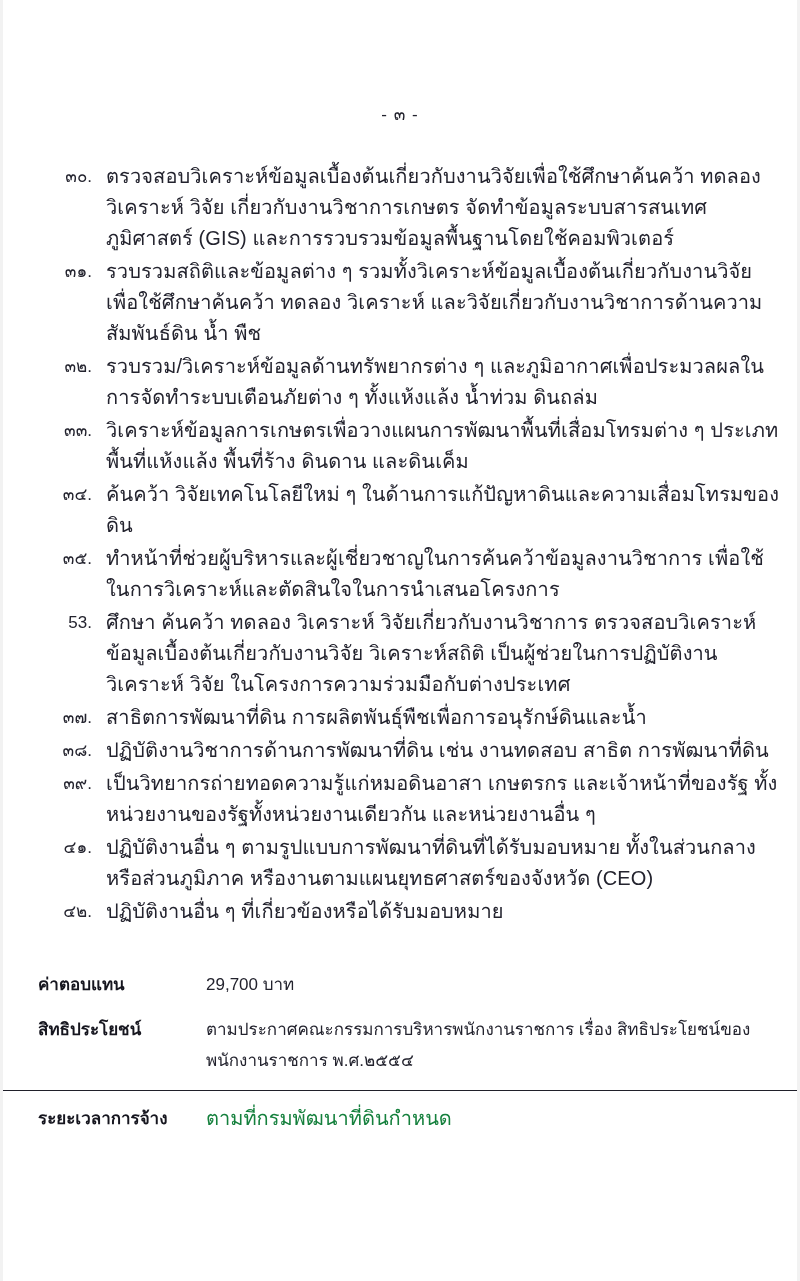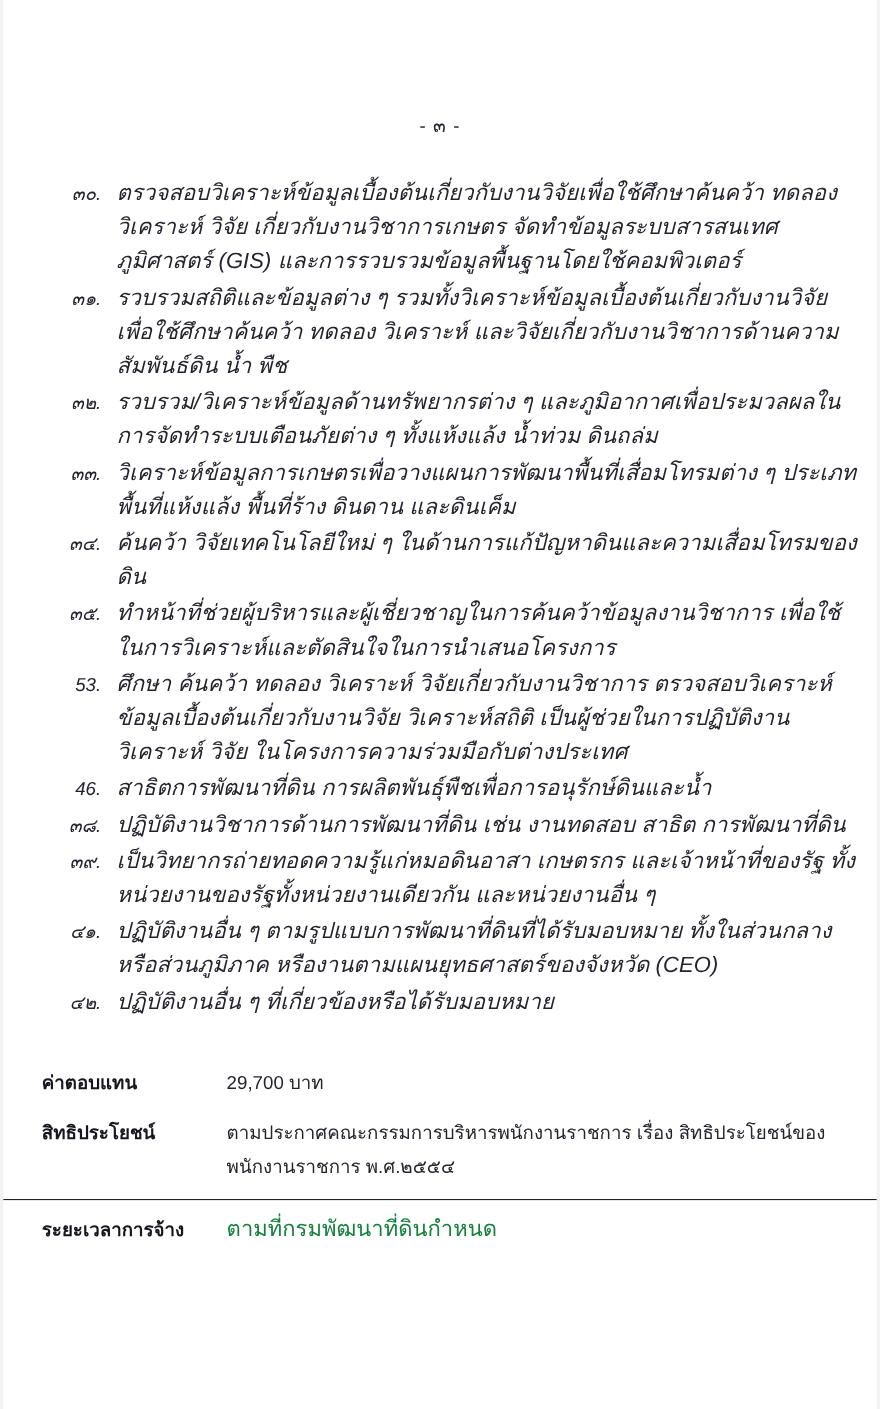--- a/index.html
+++ b/index.html
@@ -26,21 +26,20 @@
     text-align: center;
     font-size: 17px;
     color: #23232e;
     padding-top: 100px;
     letter-spacing: 1px;
   }
   .body-block {
     margin-top: 34px;
     padding-left: 44px;
     padding-right: 20px;
-    font-style: italic;
   }
   .item {
     display: flex;
     align-items: flex-start;
     margin-bottom: 2px;
   }
   .item-num {
     flex: 0 0 62px;
     text-align: right;
     font-size: 17px;
@@ -163,21 +162,21 @@
       <div class="item-num">๓๕.</div>
       <div class="item-text">ทำหน้าที่ช่วยผู้บริหารและผู้เชี่ยวชาญในการค้นคว้าข้อมูลงานวิชาการ เพื่อใช้ในการวิเคราะห์และตัดสินใจในการนำเสนอโครงการ</div>
     </div>
 
     <div class="item">
       <div class="item-num">53.</div>
       <div class="item-text">ศึกษา ค้นคว้า ทดลอง วิเคราะห์ วิจัยเกี่ยวกับงานวิชาการ ตรวจสอบวิเคราะห์ข้อมูลเบื้องต้นเกี่ยวกับงานวิจัย วิเคราะห์สถิติ เป็นผู้ช่วยในการปฏิบัติงานวิเคราะห์ วิจัย ในโครงการความร่วมมือกับต่างประเทศ</div>
     </div>
 
     <div class="item">
-      <div class="item-num">46.</div>
+      <div class="item-num">๓๗.</div>
       <div class="item-text">สาธิตการพัฒนาที่ดิน การผลิตพันธุ์พืชเพื่อการอนุรักษ์ดินและน้ำ</div>
     </div>
 
     <div class="item">
       <div class="item-num">๓๘.</div>
       <div class="item-text">ปฏิบัติงานวิชาการด้านการพัฒนาที่ดิน เช่น งานทดสอบ สาธิต การพัฒนาที่ดิน</div>
     </div>
 
     <div class="item">
       <div class="item-num">๓๙.</div>

